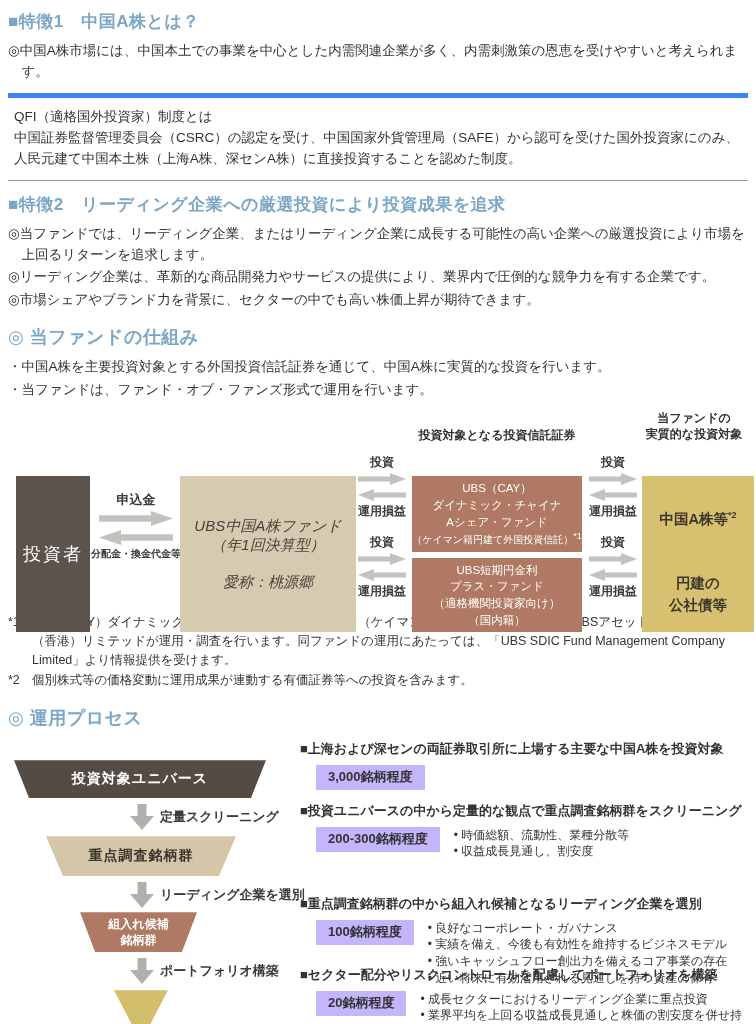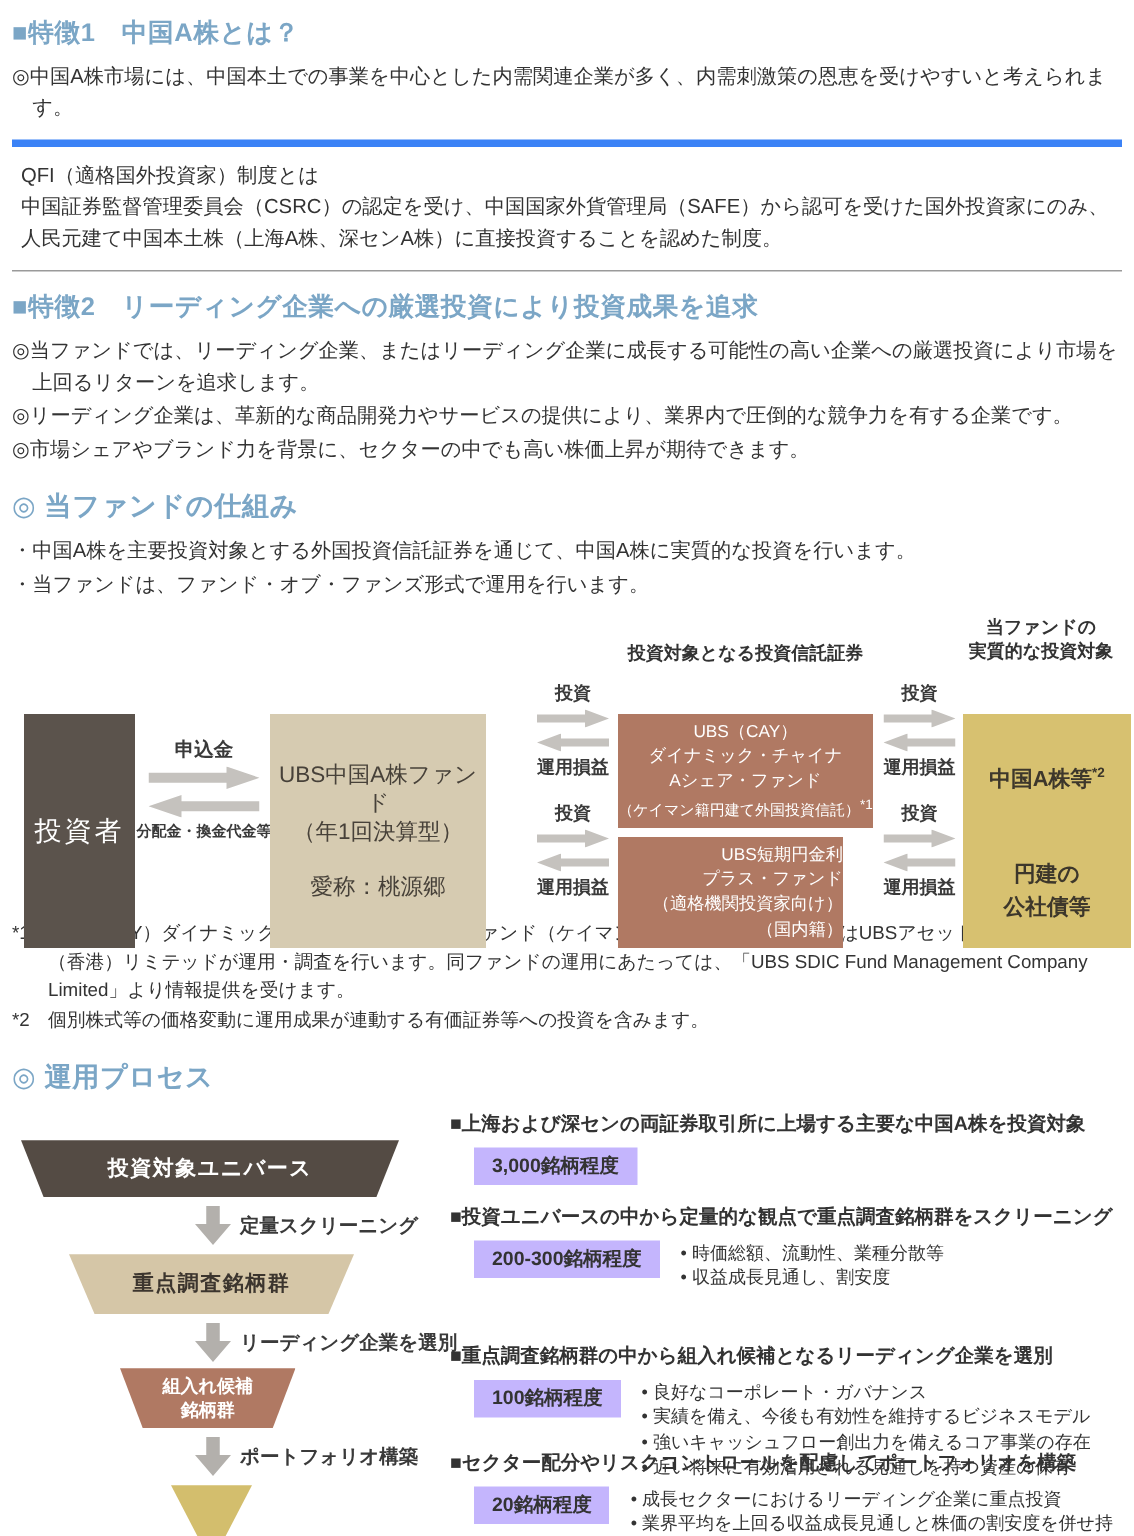--- a/index.html
+++ b/index.html
@@ -111,21 +111,21 @@
       <span class="lbl" style="font-size:13px">申込金</span>
       <svg width="74" height="15" viewBox="0 0 74 15">
           <path class="arrow-fill" d="M0 4.2 H52 V0 L74 7.5 L52 15 V10.8 H0 Z"></path>
         </svg>
       <svg width="74" height="15" viewBox="0 0 74 15">
           <path class="arrow-fill" d="M74 4.2 H22 V0 L0 7.5 L22 15 V10.8 H74 Z"></path>
         </svg>
       <span class="lbl" style="font-size:10px">分配金・換金代金等</span>
     </div>
 
-    <div class="abs box box-tan" style="left:172px;top:37px;width:144px;height:156px;">
+    <div class="abs box box-tan" style="left:172px;top:37px;width:176px;height:156px;font-style:italic;">
       <div>UBS中国A株ファンド</div>
       <div>（年1回決算型）</div>
       <div class="fund-alias">愛称：桃源郷</div>
     </div>
 
     <div class="abs flow" style="left:344px;top:40px;width:60px;height:72px;">
       <span class="lbl">投資</span>
       <svg width="48" height="12" viewBox="0 0 48 12">
           <path class="arrow-fill" d="M0 3.4 H32 V0 L48 6 L32 12 V8.6 H0 Z"></path>
         </svg>
@@ -145,21 +145,21 @@
         </svg>
       <span class="lbl">運用損益</span>
     </div>
 
     <div class="abs box box-brown" style="left:404px;top:37px;width:170px;height:76px;">
       <div>UBS（CAY）</div>
       <div>ダイナミック・チャイナ</div>
       <div>Aシェア・ファンド</div>
       <div class="small-line"><span>（ケイマン籍円建て外国投資信託）</span><span class="sup">*1</span></div>
     </div>
-    <div class="abs box box-brown" style="left:404px;top:119px;width:150px;height:74px;align-items:flex-end;">
+    <div class="abs box box-brown" style="left:404px;top:119px;width:170px;height:74px;">
       <div>UBS短期円金利</div>
       <div>プラス・ファンド</div>
       <div>（適格機関投資家向け）</div>
       <div>（国内籍）</div>
     </div>
 
     <div class="abs flow" style="left:576px;top:40px;width:58px;height:72px;">
       <span class="lbl">投資</span>
       <svg width="48" height="12" viewBox="0 0 48 12">
           <path class="arrow-fill" d="M0 3.4 H32 V0 L48 6 L32 12 V8.6 H0 Z"></path>

